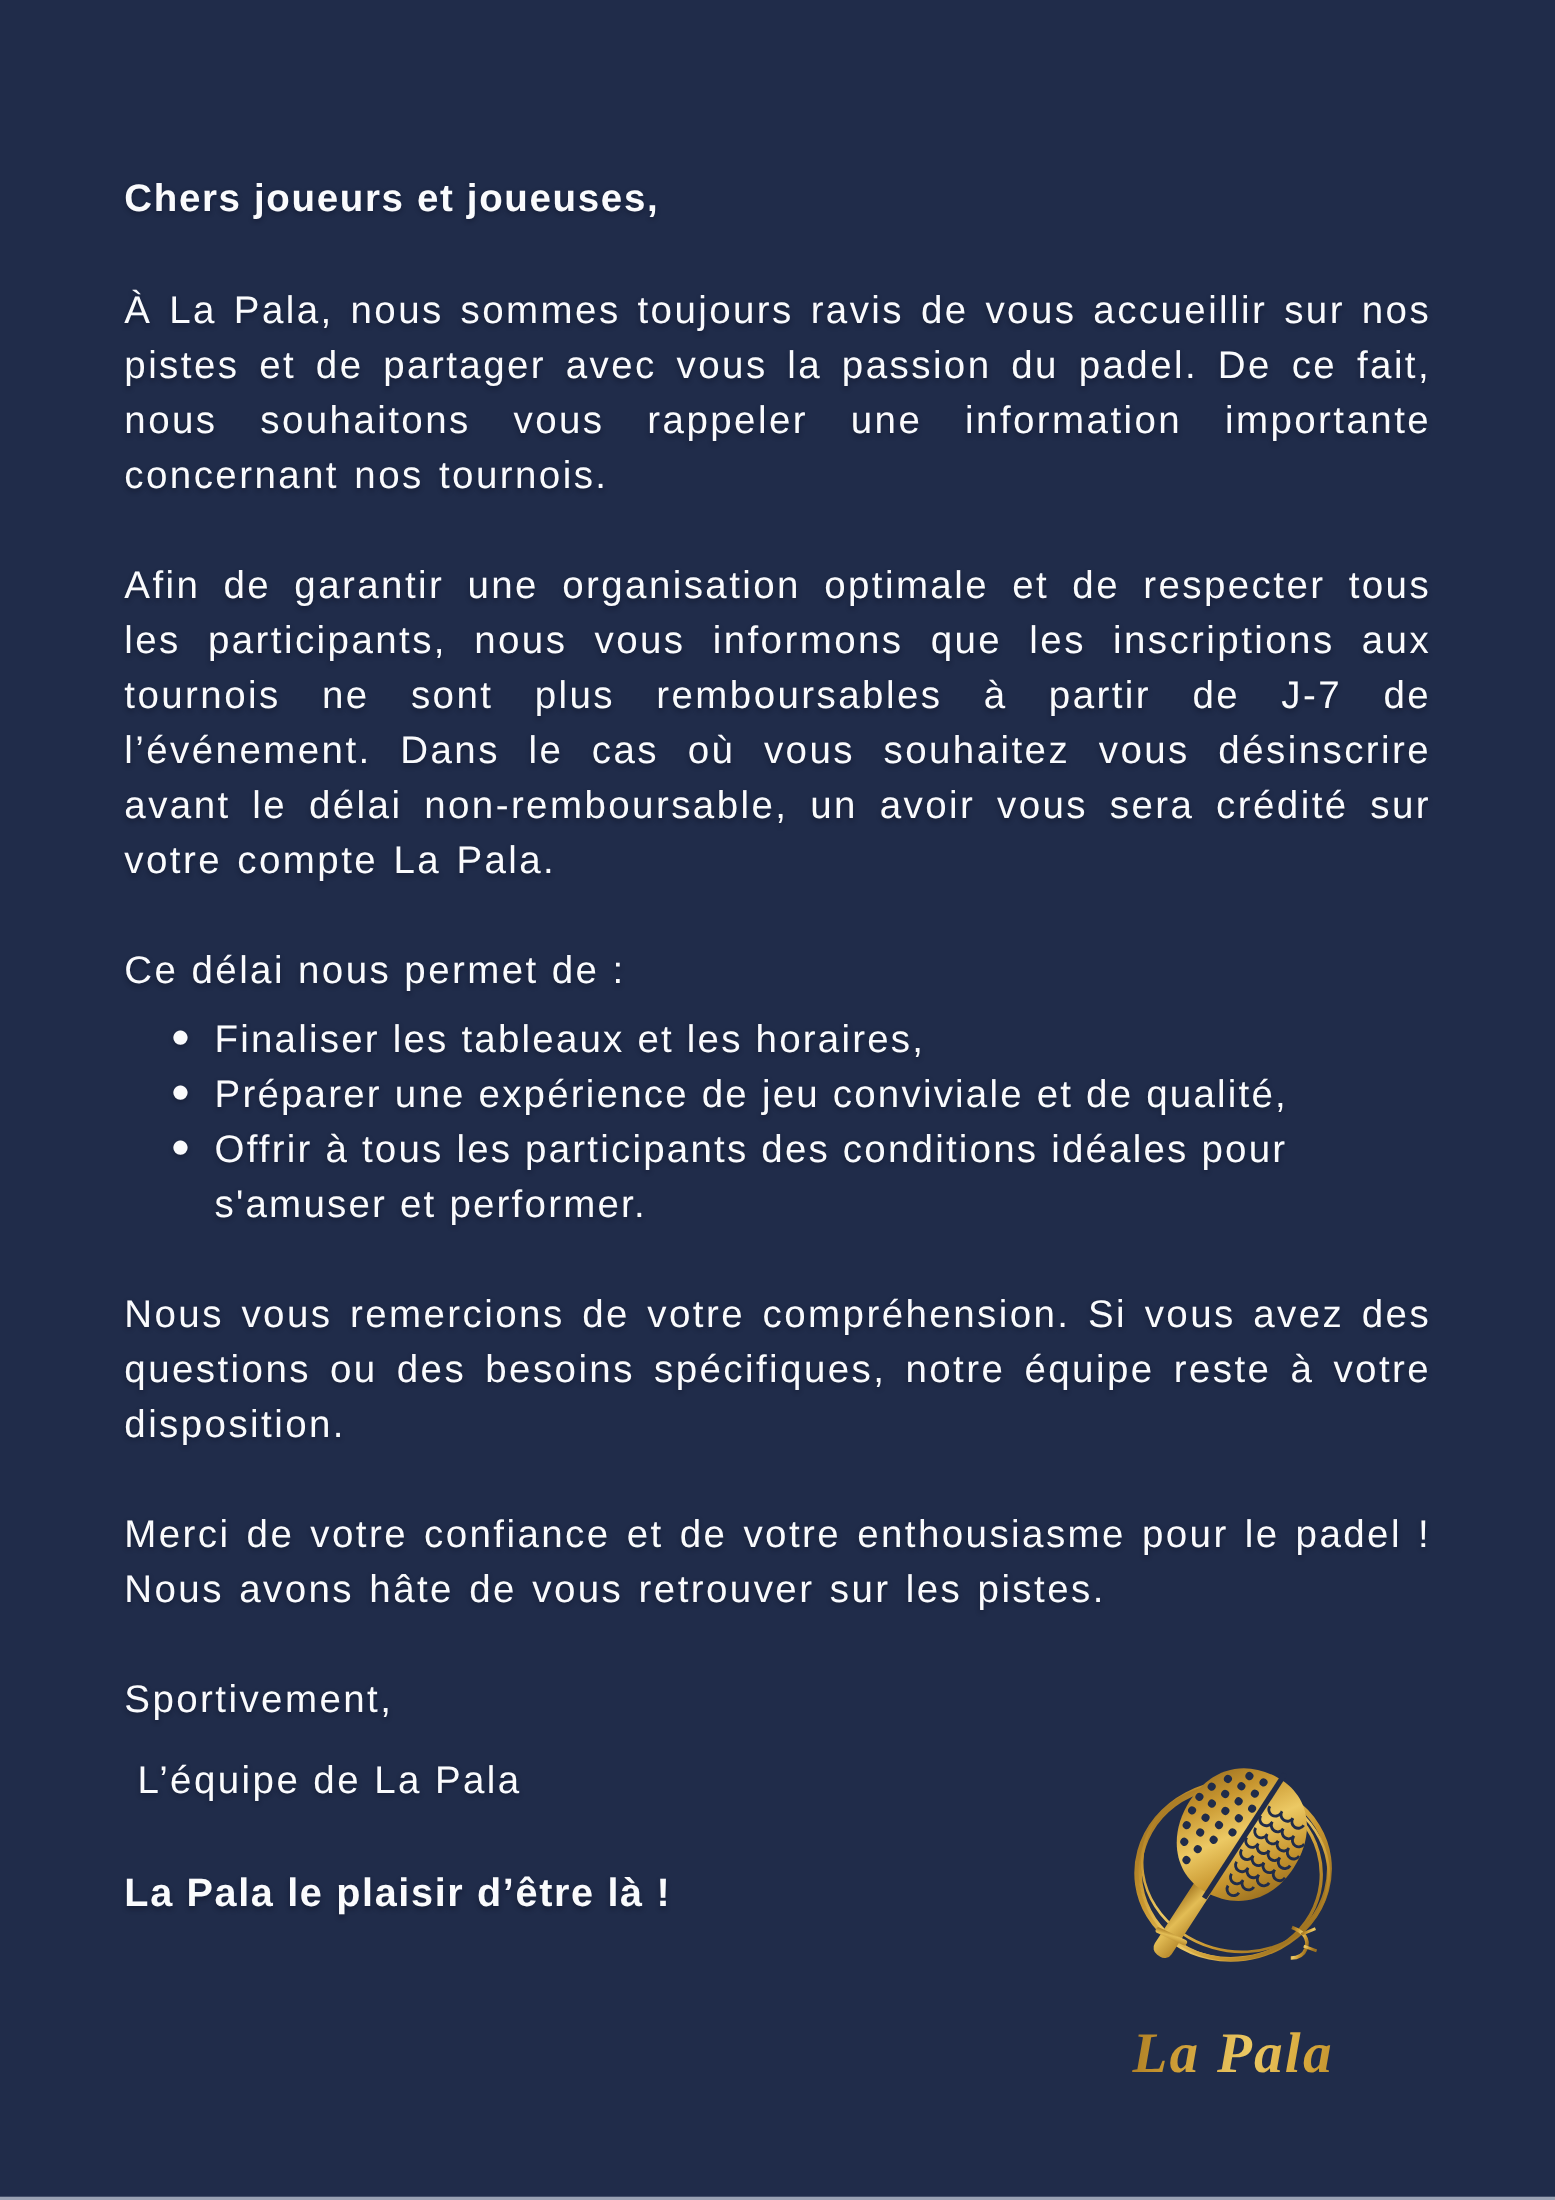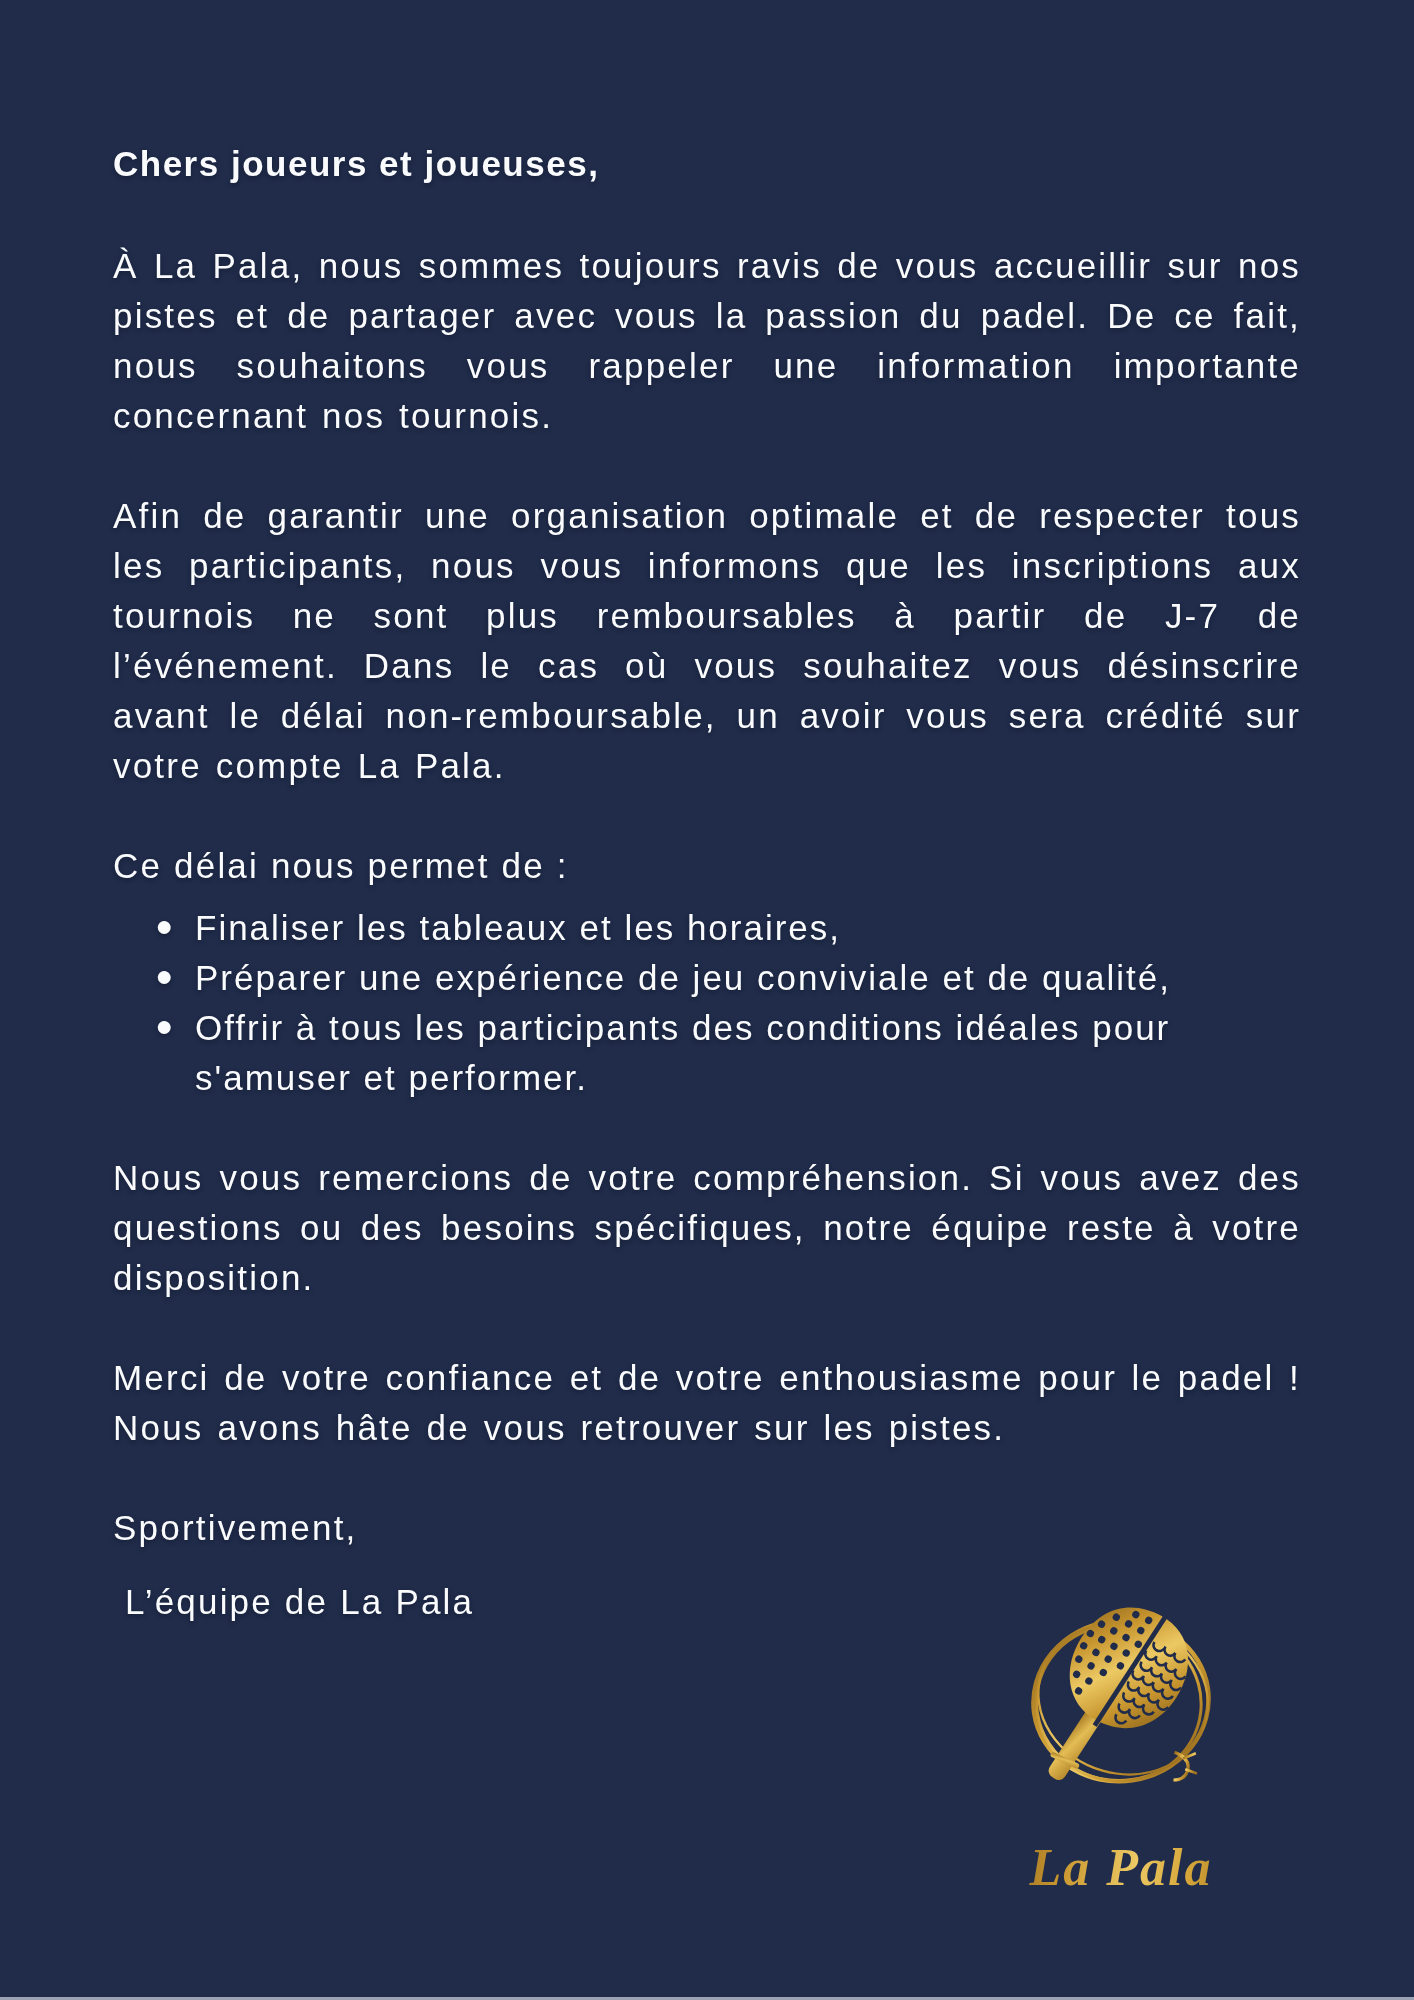--- a/index.html
+++ b/index.html
@@ -7,21 +7,21 @@
     position:relative;
     width:1414px;height:2000px;
     background:#202c4a;
     overflow:hidden;
     font-family:"Liberation Sans",sans-serif;
     color:#fafbfd;
     -webkit-font-smoothing:antialiased;
   }
   .content{
     position:absolute;
-    left:113px;top:139px;
+    left:113px;top:156px;
     width:1188px;
   }
   .content *{text-shadow:0 2px 5px rgba(8,14,30,.45);}
   h1.salutation{
     font-size:35px;line-height:50px;
     font-weight:700;letter-spacing:1.5px;
     margin:0 0 52px 0;
   }
   p.para{
     font-size:35px;line-height:50px;font-weight:400;
@@ -106,20 +106,21 @@
       <li><span class="bullet">●</span><span>Offrir à tous les participants des conditions idéales pour s'amuser et performer.</span></li>
     </ul>
 
     <p class="para">Nous vous remercions de votre compréhension. Si vous avez des questions ou des besoins spécifiques, notre équipe reste à votre disposition.</p>
 
     <p class="para">Merci de votre confiance et de votre enthousiasme pour le padel ! Nous avons hâte de vous retrouver sur les pistes.</p>
 
     <div class="closing">Sportivement,</div>
     <div class="closing"> L’équipe de La Pala</div>
 
+    <p class="tagline">La Pala le plaisir d’être là !</p>
 
   </div>
 
   <div class="logo-block">
     <svg width="236" height="230" viewBox="0 0 220 215">
       <defs>
         <linearGradient id="gold" x1="0" y1="0" x2="1" y2="0.7">
           <stop offset="0" stop-color="#8a611c"></stop>
           <stop offset="0.3" stop-color="#c8962f"></stop>
           <stop offset="0.55" stop-color="#ecc964"></stop>

